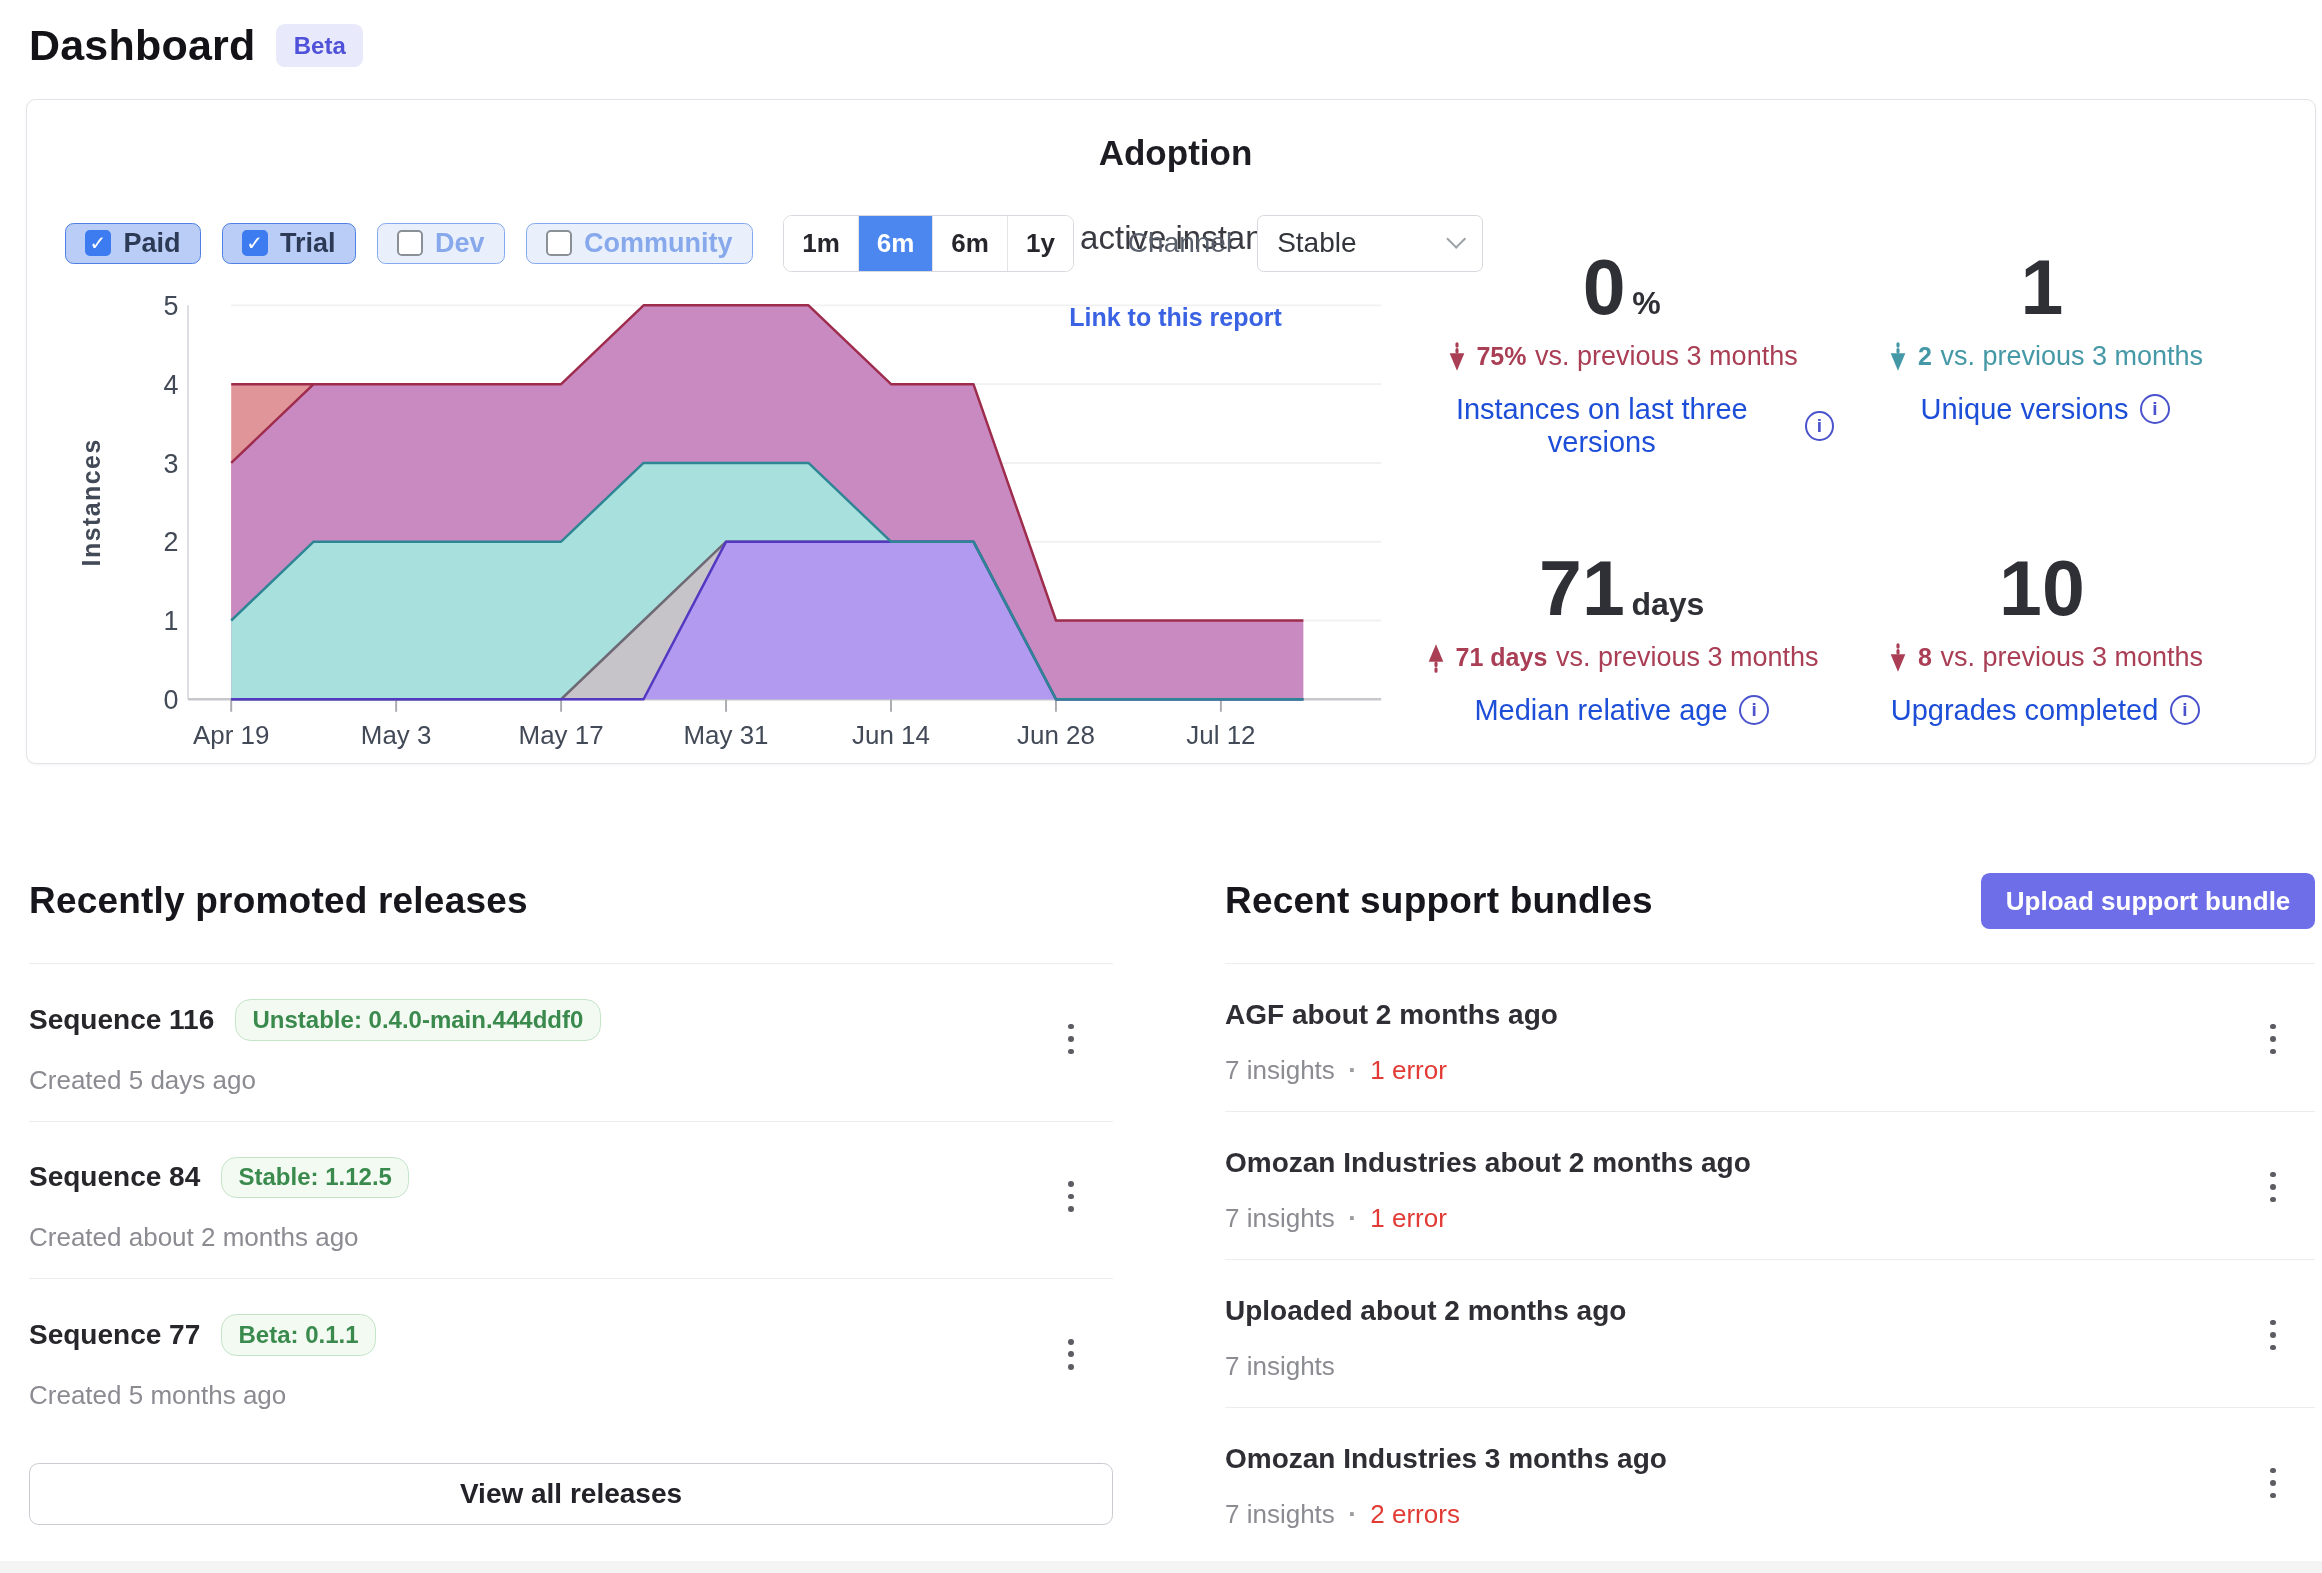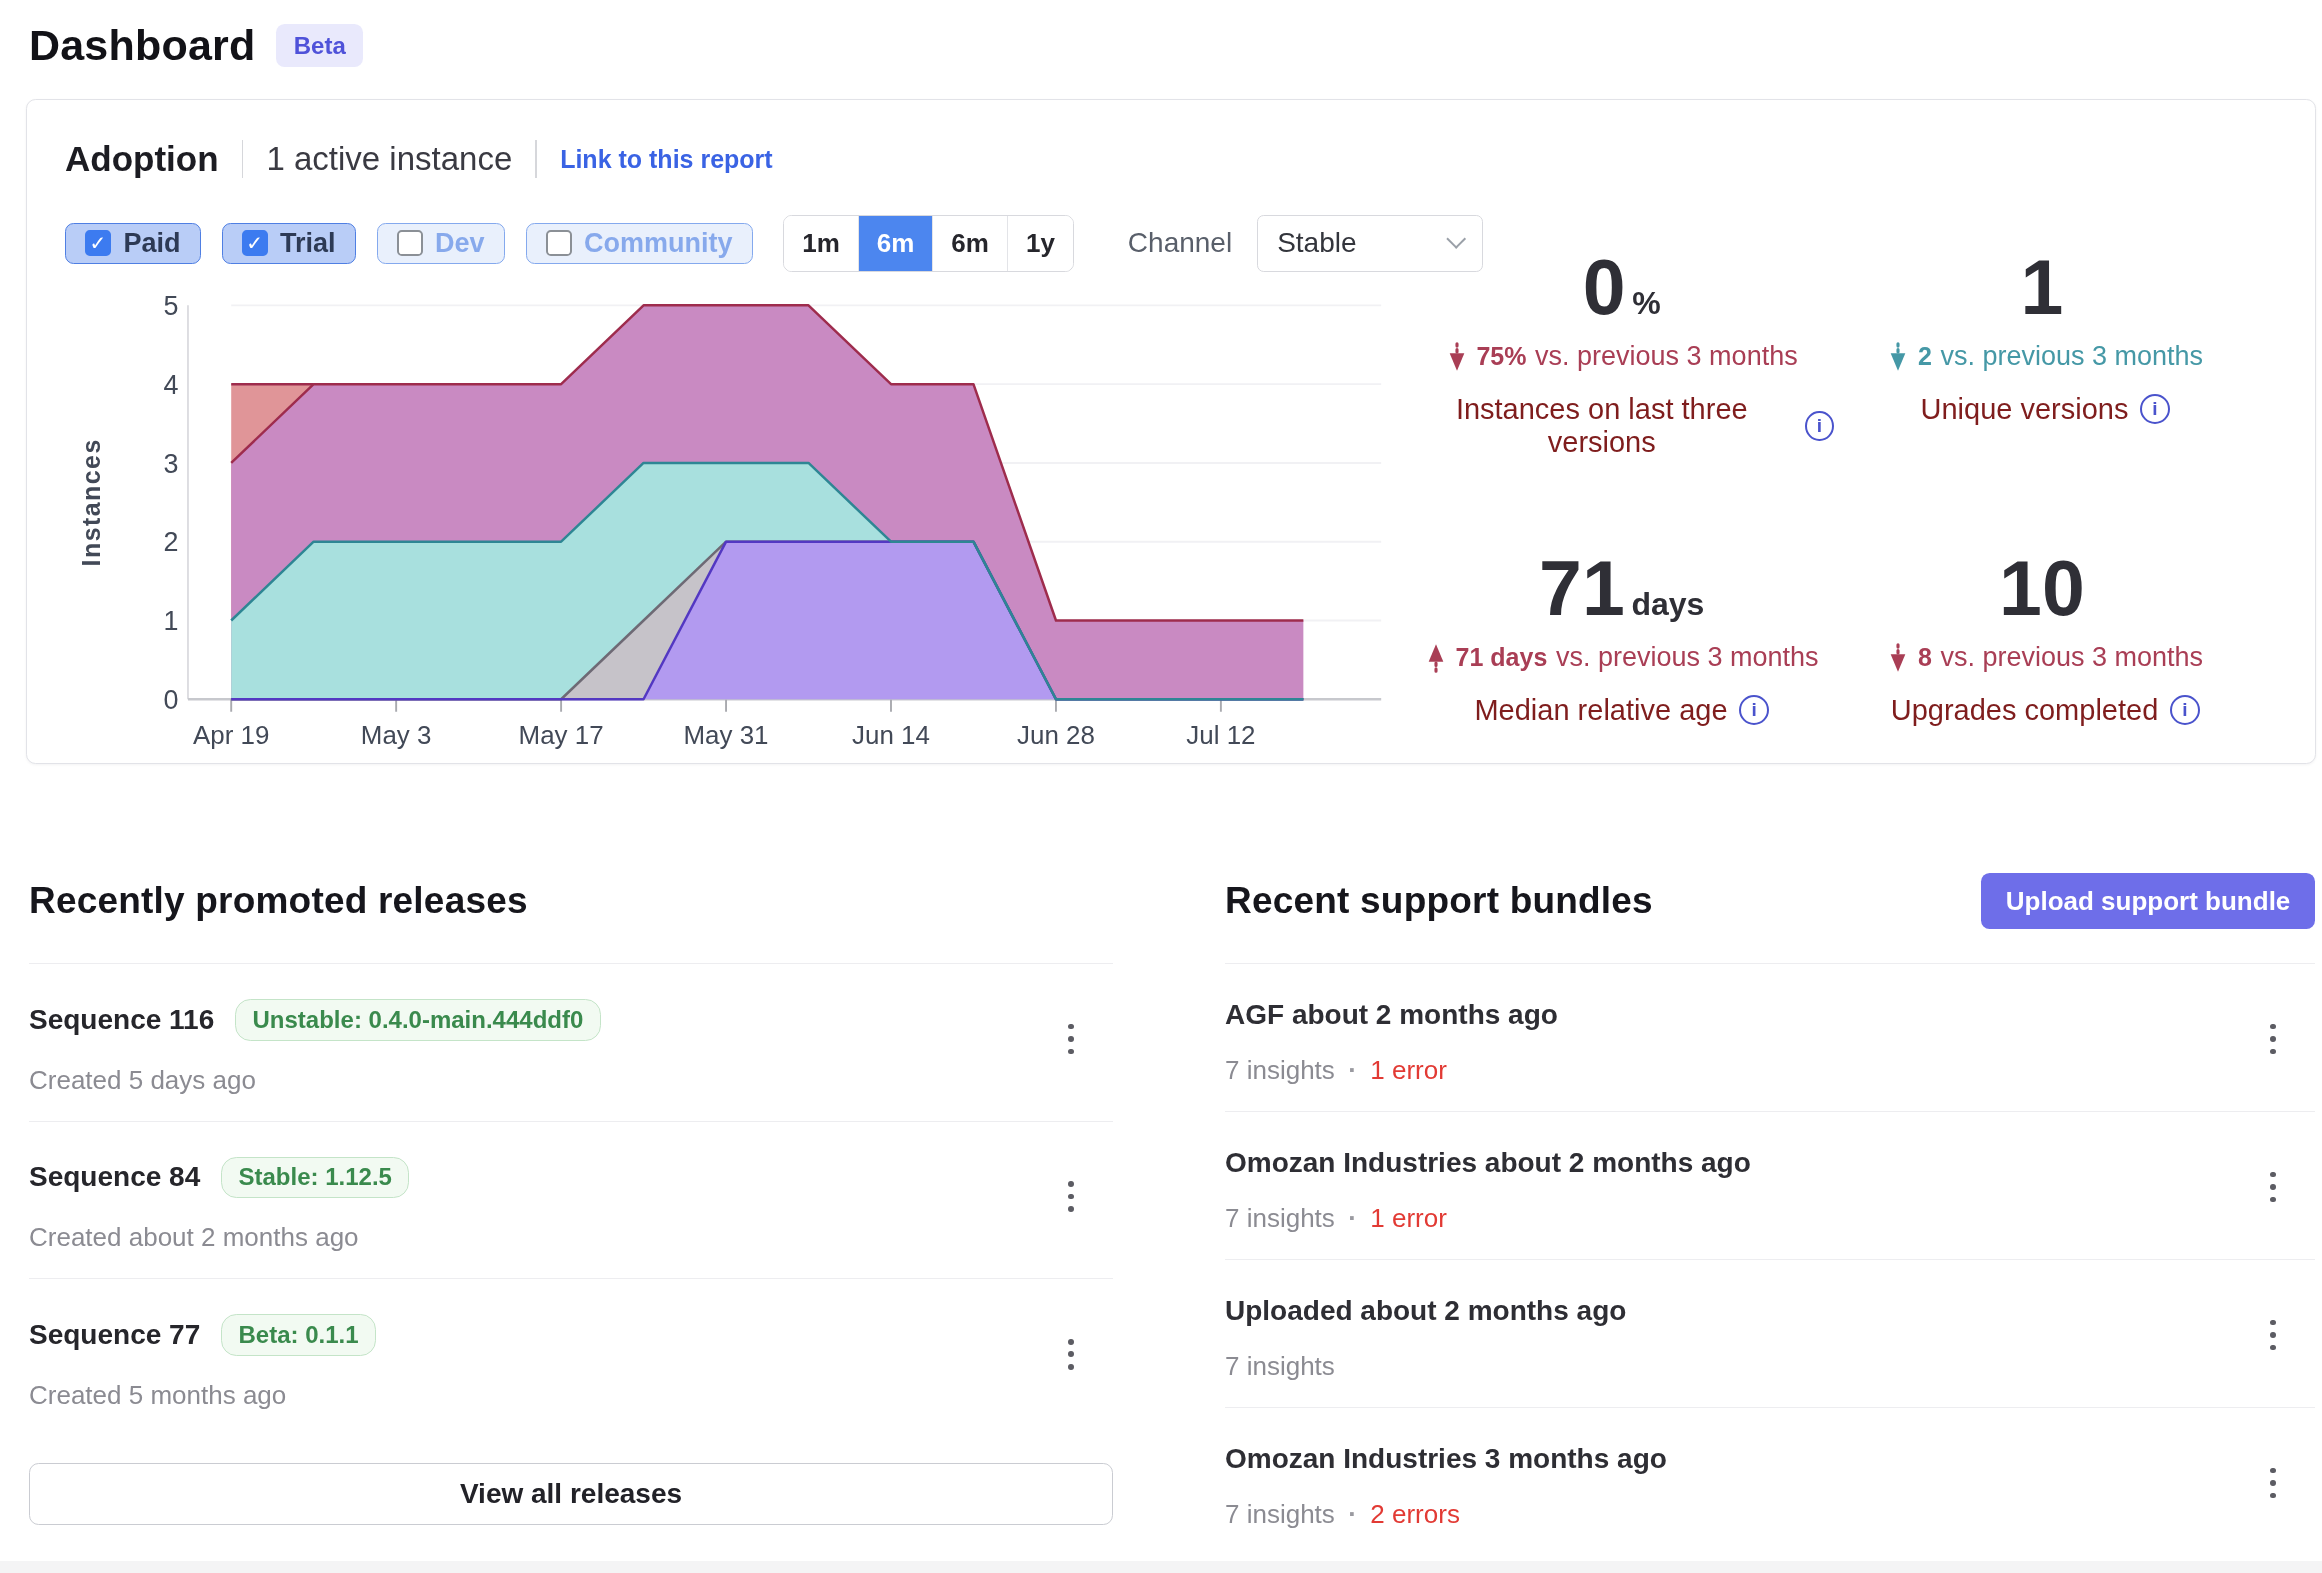--- a/index.html
+++ b/index.html
@@ -18,21 +18,21 @@
     font-size:24px; font-weight:600; padding:7.7px 17.3px; border-radius:8.6px;
   }
 
   
   .card {
     margin:29px 6.7px 0 26px; width:2290px; height:665px;
     background:#fff; border:1px solid #e2e3e8; border-radius:9.6px;
     box-shadow:0 1px 2.9px rgba(20,20,40,.05);
     padding:33px 29px 9.6px 38px;
   }
-  .card-head { display:flex; align-items:center; gap:23px; height:52px; }
+  .card-head { display:flex; align-items:center; gap:23px; height:52px;flex-direction:column; }
   .card-title { font-size:35px; font-weight:700; color:#1c1c22; }
   .head-sep { width:1.9px; height:38px; background:#d6d7db; }
   .active-instances { font-size:33px; font-weight:500; color:#3a3a42; }
   .report-link { font-size:25px; font-weight:700; color:var(--link-blue,#3a63e4); cursor:pointer; }
 
   .controls { display:flex; align-items:center; margin-top:29px; height:58px; }
   .chip {
     display:inline-flex; align-items:center; gap:12.5px; height:41px;
     padding:0 19px; border-radius:8.6px; border:1.9px solid #84a9ee;
     background:#e9f0fc; color:#87a9ec; font-size:27px; font-weight:600;
@@ -85,21 +85,21 @@
   .stat { text-align:center; }
   .stat-value { display:flex; justify-content:center; align-items:baseline; }
   .stat-num { font-size:77px; font-weight:700; color:#2f2f36; line-height:1; }
   .stat-unit { font-size:32px; font-weight:600; color:#2f2f36; margin-left:6.7px; }
   .stat-delta { margin-top:13.4px; display:flex; justify-content:center; align-items:center; gap:8.6px; font-size:27px; }
   .stat-delta b { font-size:25px; font-weight:700; }
   .stat-delta.tone-negative { color:var(--negative-red,#a93e55); }
   .stat-delta.tone-info { color:var(--info-teal,#4598a6); }
   .trend-arrow { width:22px; height:34px; flex:0 0 auto; }
   .stat-delta.trend-up .trend-arrow { transform:rotate(180deg); }
-  .stat-label { margin-top:19px; display:flex; justify-content:center; align-items:center; gap:11.5px; font-size:29px; color:#7f1d1d; }
+  .stat-label { margin-top:19px; display:flex; justify-content:center; align-items:center; gap:11.5px; font-size:29px; color:#1d4ed8; }
   .info-icon {
     width:30px; height:30px; border-radius:50%; border:2.4px solid #4a53cc; color:#4a53cc;
     display:inline-flex; align-items:center; justify-content:center; font-size:19px; font-weight:600; cursor:pointer;
   }
   .info-icon::after { content:"i"; }
 
   
   .columns { display:flex; margin:108px 7.7px 0 29px; gap:112px; }
   .col-left { width:1084px; }
   .col-right { flex:1; }

